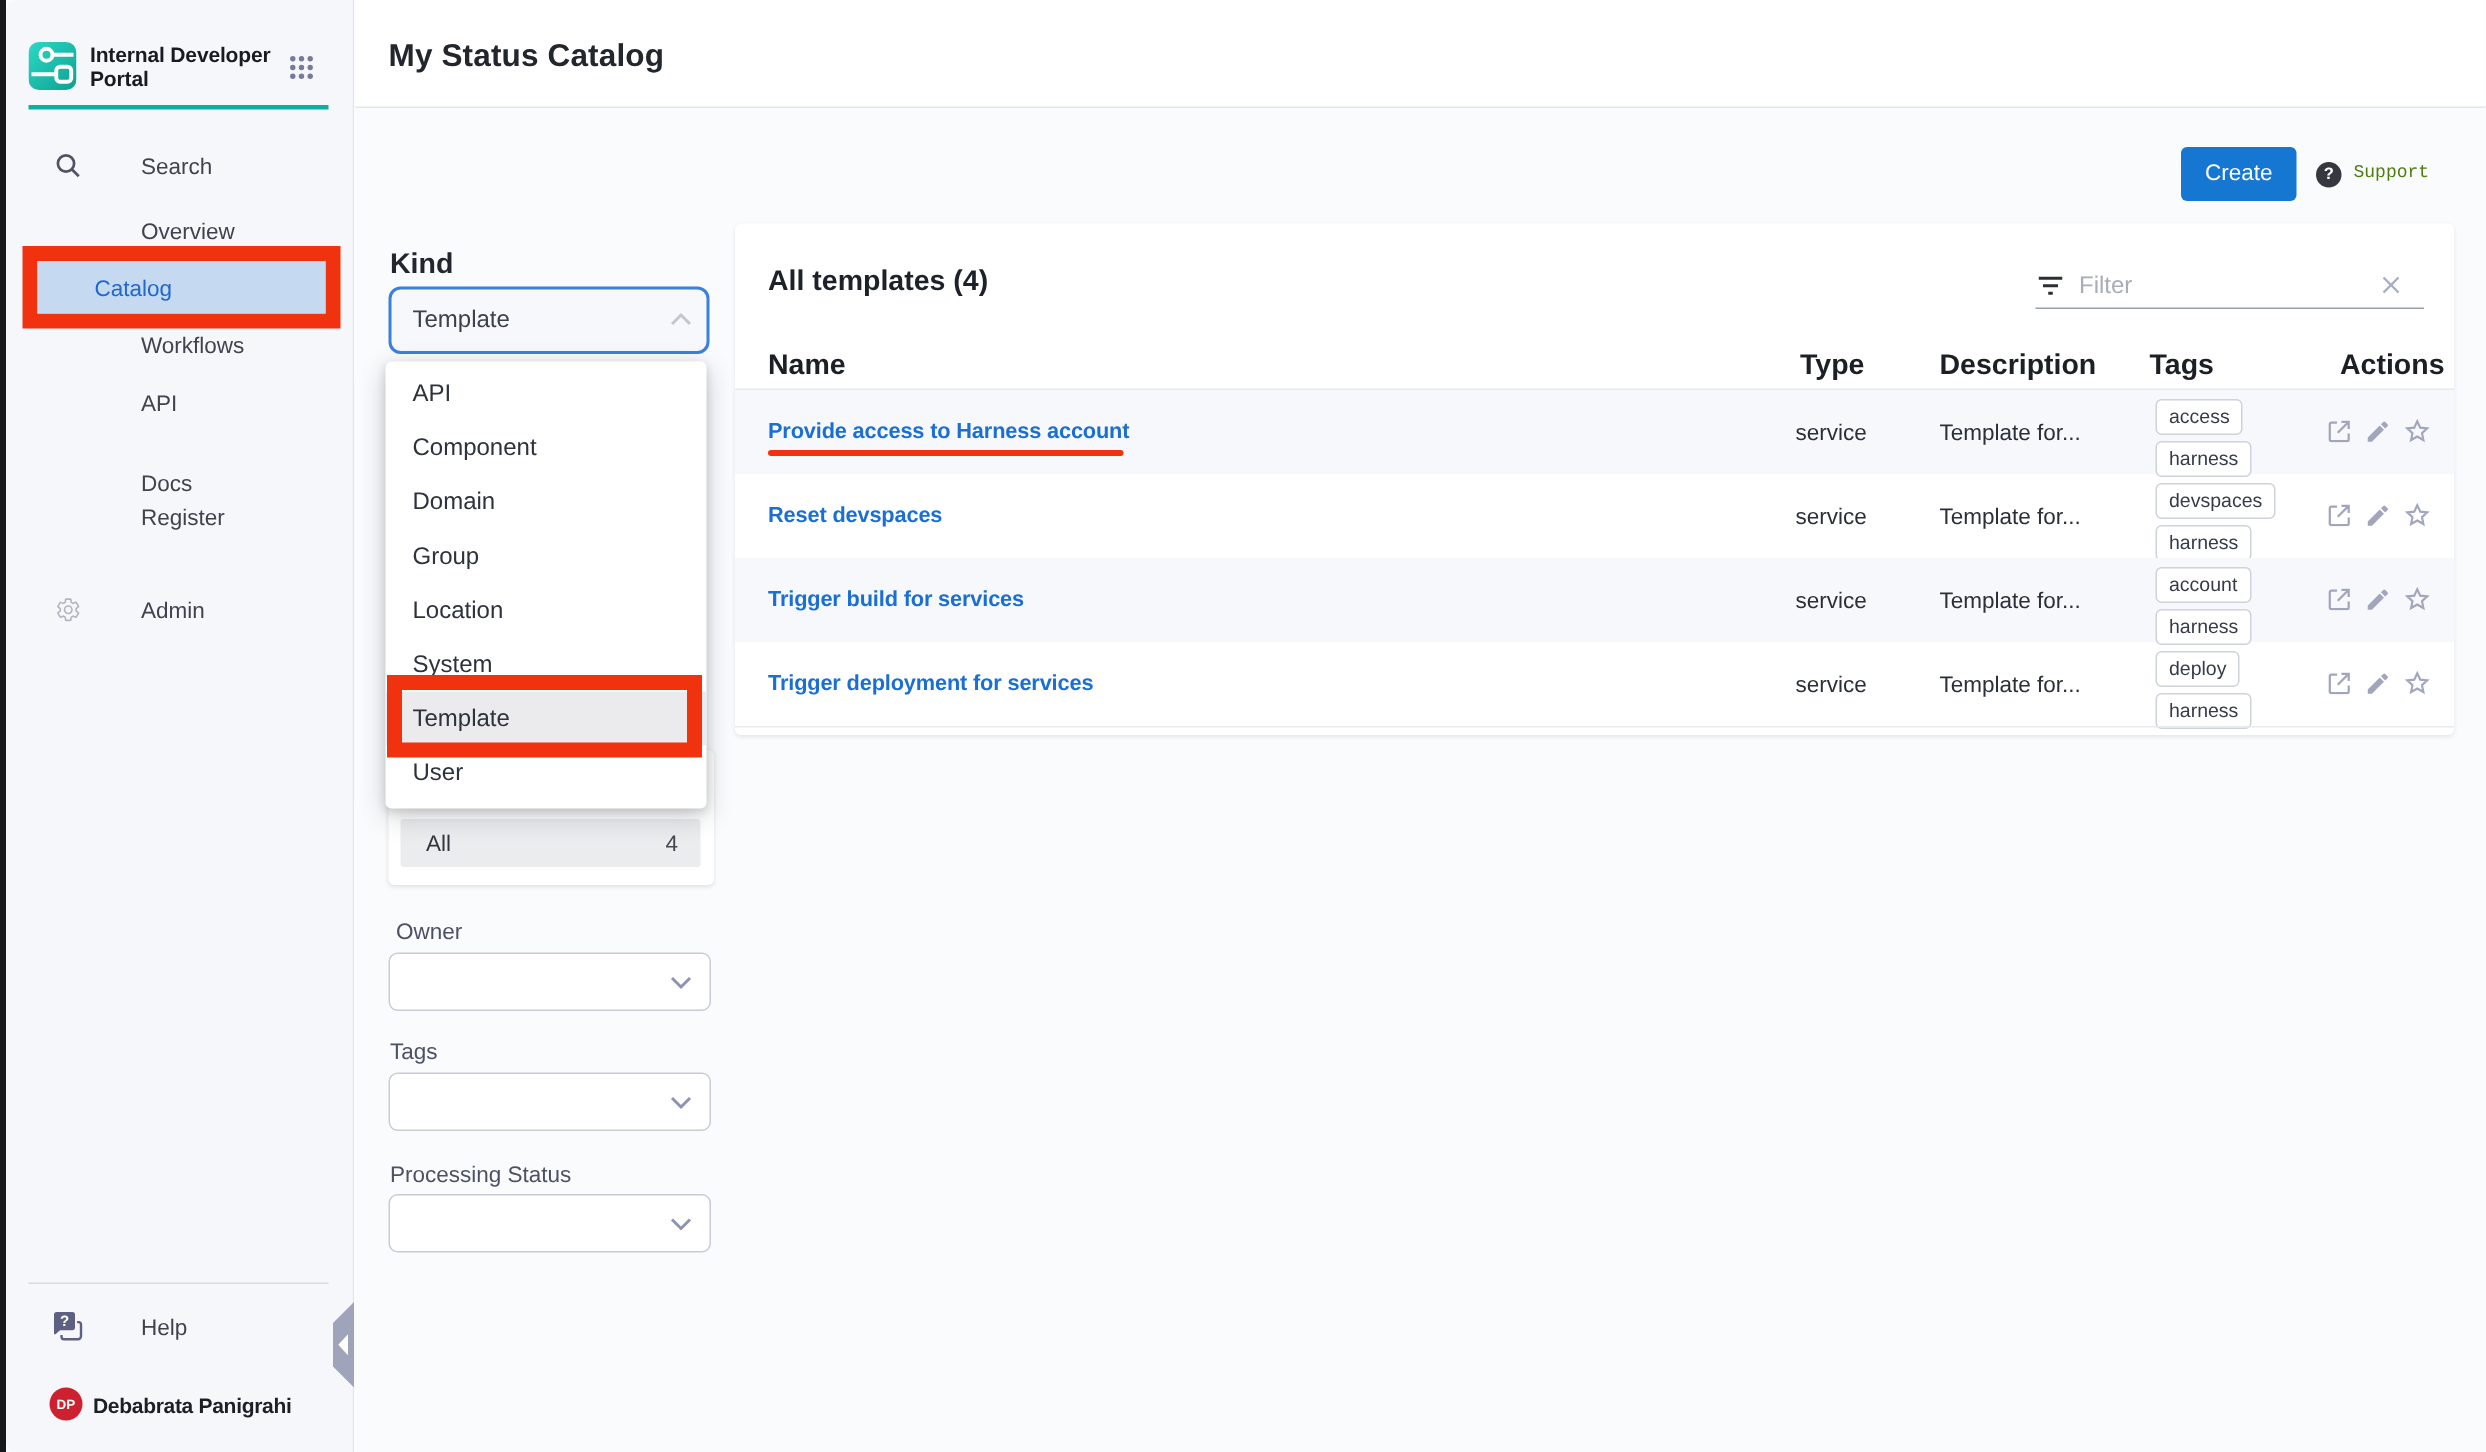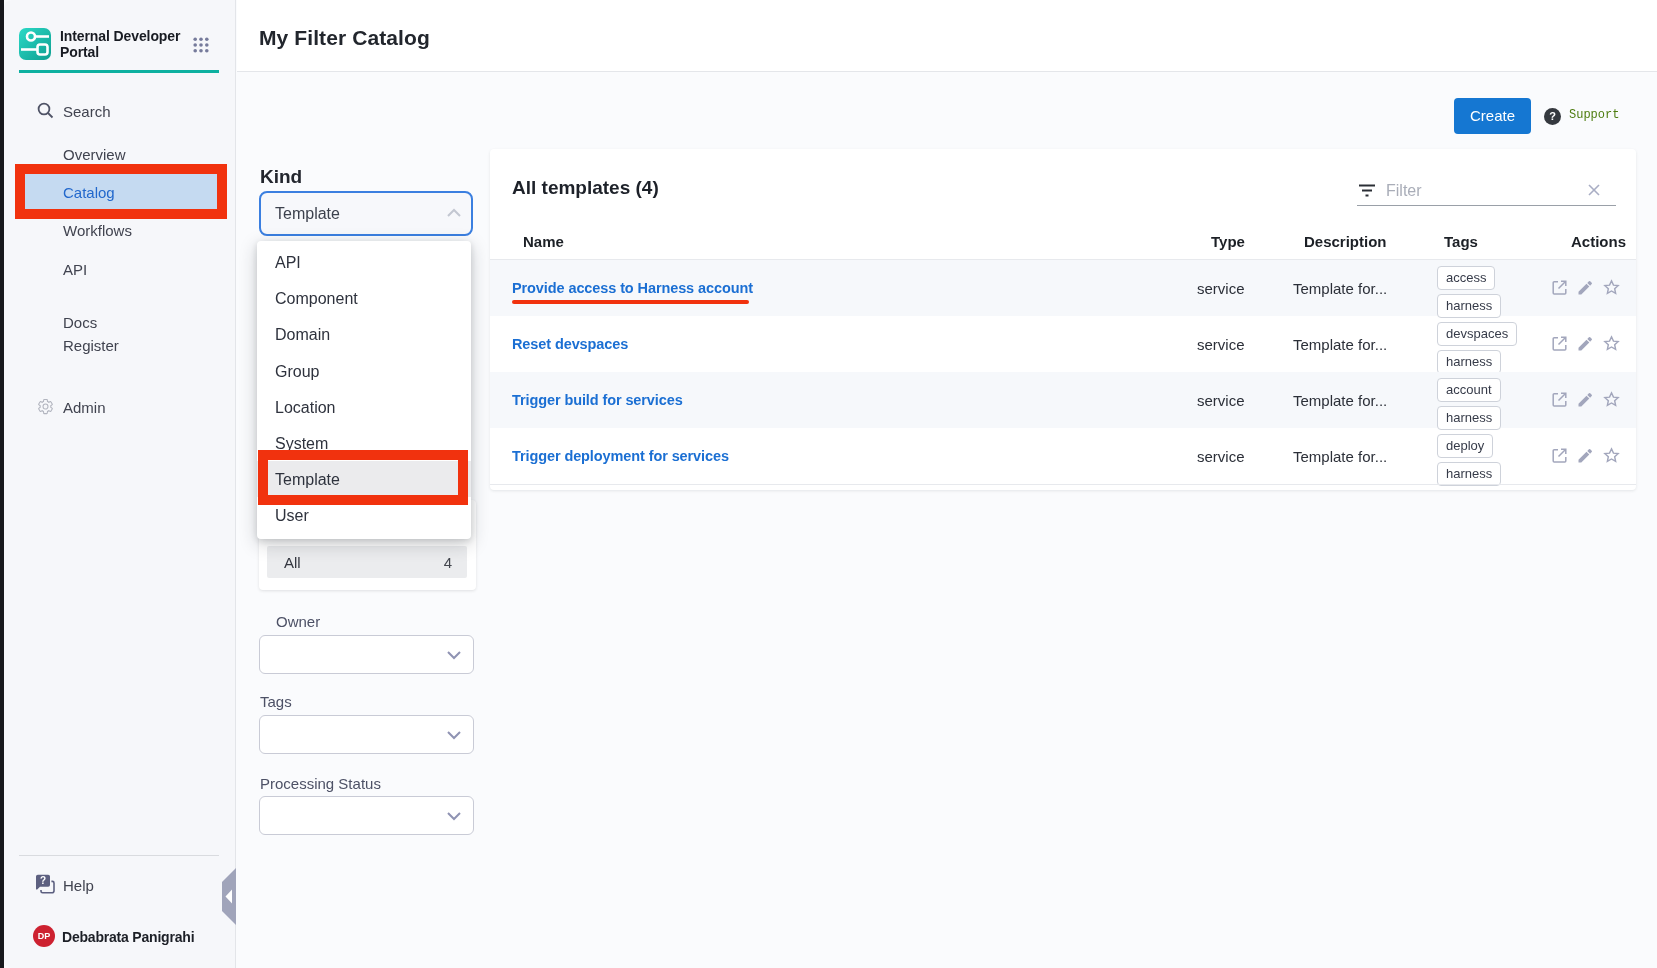--- a/index.html
+++ b/index.html
@@ -7,21 +7,21 @@
   body { font-family:"Liberation Sans", sans-serif; position:relative; background:#fafbfd; }
   .abs { position:absolute; }
 
   
   #darkedge { left:0; top:0; width:4px; height:968px; background:#17181c; }
   #sidebar { left:4px; top:0; width:232px; height:968px; background:#f6f7fa; border-right:1px solid #e3e5e9; border-radius:8px 0 0 8px; }
   #topbar { left:237px; top:0; width:1420px; height:72px; background:#ffffff; border-bottom:1px solid #e4e6ea; }
   #pagetitle { left:259px; top:26px; font-size:21px; font-weight:700; color:#22262d; letter-spacing:0.1px; }
 
   
-  .navtext { font-size:15px; color:#40434f; }
+  .navtext { font-size:15px; color:#40434f;margin-left:31px; }
   #logotext { left:60px; top:28px; font-size:14px; font-weight:700; color:#181b22; line-height:16px; letter-spacing:-0.1px; }
   #tealline { left:19px; top:70px; width:200px; height:3px; background:#0db0a0; }
   #searchtext { left:63px; top:103px; }
   #nav-overview { left:63px; top:146px; }
   #cat-redbox { left:15px; top:164px; width:212px; height:55px; border:10px solid #f1320e; }
   #cat-blue { left:25px; top:174px; width:192px; height:35px; background:#c5daf1; }
   #cat-text { left:63px; top:184px; font-size:15px; color:#2268cc; }
   #nav-workflows { left:63px; top:222px; }
   #nav-api { left:63px; top:261px; }
   #nav-docs { left:63px; top:314px; }
@@ -34,38 +34,38 @@
 
   
   .flabel { font-size:15px; color:#4d5166; }
   #kindlabel { left:260px; top:166px; font-size:19px; font-weight:700; color:#23262e; }
   #kindselect { left:259px; top:191px; width:214px; height:45px; background:#f7f8fb; border:2px solid #3b7fe0; border-radius:8px; }
   #kindselect span { position:absolute; left:14px; top:12px; font-size:16px; color:#3c414d; }
   #allcard { left:259px; top:500px; width:217px; height:90px; background:#fff; border-radius:4px; box-shadow:0 1px 3px rgba(30,35,45,0.12); }
   #allrow { left:267px; top:546px; width:200px; height:32px; background:#ebecee; border-radius:2px; }
   #allrow .a { position:absolute; left:17px; top:8px; font-size:15px; color:#33363f; }
   #allrow .b { position:absolute; right:15px; top:8px; font-size:15px; color:#44474f; }
-  #ownerlabel { left:276px; top:613px; }
+  #ownerlabel { left:264px; top:613px; }
   #ownersel { left:259px; top:635px; }
   #tagslabel { left:260px; top:693px; }
   #tagssel { left:259px; top:715px; }
   #pslabel { left:260px; top:775px; }
   #pssel { left:259px; top:796px; }
   .selbox { width:215px; height:39px; background:#fff; border:1px solid #c9cbd6; border-radius:6px; }
 
   
   #menu { left:257px; top:241px; width:214px; height:298px; background:#fff; border-radius:4px; box-shadow:0 5px 18px rgba(30,35,45,0.22), 0 2px 6px rgba(30,35,45,0.14); }
   .mi { position:absolute; left:18px; font-size:16px; color:#2e323d; }
   #mi-sel { position:absolute; left:0; top:220px; width:214px; height:36px; background:#ebebed; }
   #tmpl-redbox { left:258px; top:450px; width:210px; height:55px; border:10px solid #f1320e; }
 
   
   #tablecard { left:490px; top:149px; width:1146px; height:341px; background:#fff; border-radius:4px; box-shadow:0 1px 3px rgba(30,35,45,0.10); }
   #tcH { left:512px; top:177px; font-size:19px; font-weight:700; color:#1d2129; }
-  .th { font-size:15px; font-weight:700; color:#1c2026;margin-left:11px; }
+  .th { font-size:19px; font-weight:700; color:#1c2026; }
   #th-name { left:512px; top:233px; }
   #th-type { left:1200px; top:233px; }
   #th-desc { left:1293px; top:233px; }
   #th-tags { left:1433px; top:233px; }
   #th-actions { left:1560px; top:233px; }
   .row { left:490px; width:1146px; height:56px;text-align:center; }
   .row.odd { background:#f6f8fb; }
   .rlink { position:absolute; left:22px; font-size:14.5px; font-weight:700; color:#1b6fd3; letter-spacing:-0.1px; }
   .rserv { position:absolute; left:707px; font-size:15px; color:#2b2f38; }
   .rdesc { position:absolute; left:803px; font-size:15px; color:#2b2f38; }
@@ -79,21 +79,21 @@
   
   #createbtn { left:1454px; top:98px; width:77px; height:36px; background:#1577d2; border-radius:4px; color:#fff; font-size:15px; text-align:center; line-height:36px; }
   #supcircle { left:1544px; top:108px; width:17px; height:17px; border-radius:50%; background:#35393f; color:#fff; font-size:11px; font-weight:700; text-align:center; line-height:17px; }
   #suptext { left:1569px; top:108px; font-size:12px; color:#4d7c0f;font-family:Liberation Mono, monospace; }
 </style>
 </head>
 <body>
   <div class="abs" id="darkedge"></div>
   <div class="abs" id="sidebar"></div>
   <div class="abs" id="topbar"></div>
-  <div class="abs" id="pagetitle">My Filter Catalog</div>
+  <div class="abs" id="pagetitle">My Status Catalog</div>
 
   <svg class="abs" style="left:19px;top:28px" width="32" height="32" viewBox="0 0 32 32">
     <defs>
       <linearGradient id="lg" x1="0" y1="0" x2="1" y2="1">
       <stop offset="0" stop-color="#2bd9c6"></stop>
         <stop offset="1" stop-color="#0f9f91"></stop>
     </linearGradient>
     </defs>
     <rect x="0" y="0" width="32" height="32" rx="7" fill="url(#lg)"></rect>
     <circle cx="12" cy="8.5" r="4" fill="none" stroke="#fff" stroke-width="2.6"></circle>

